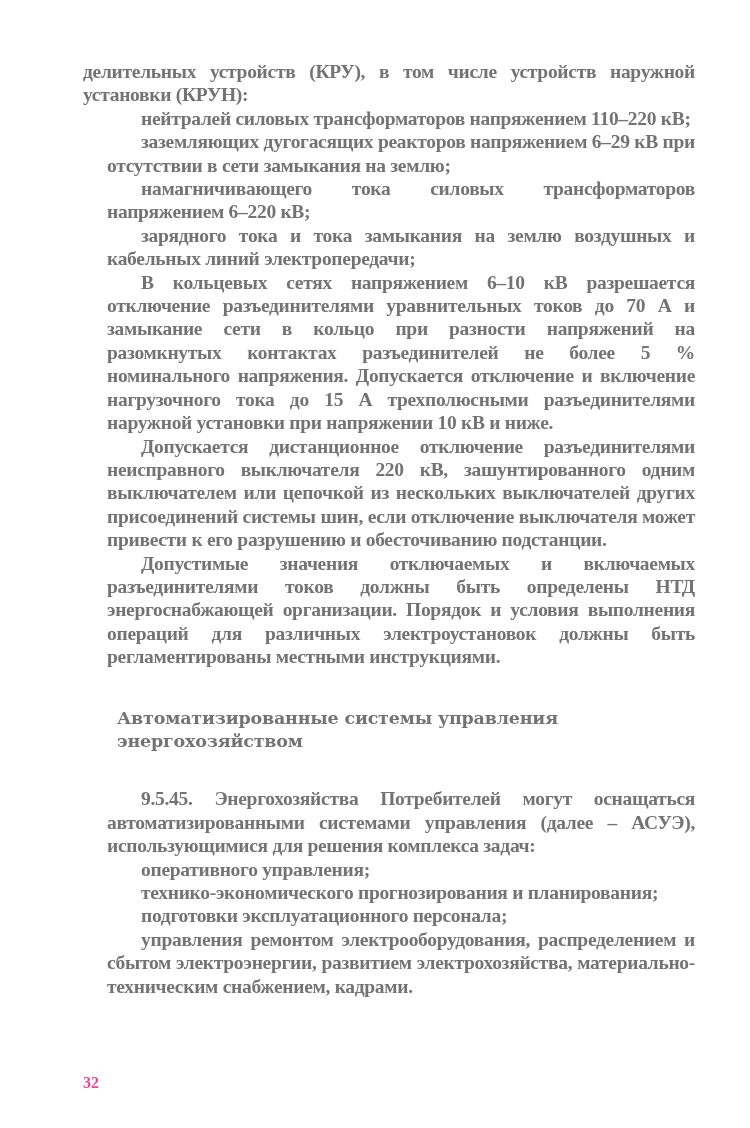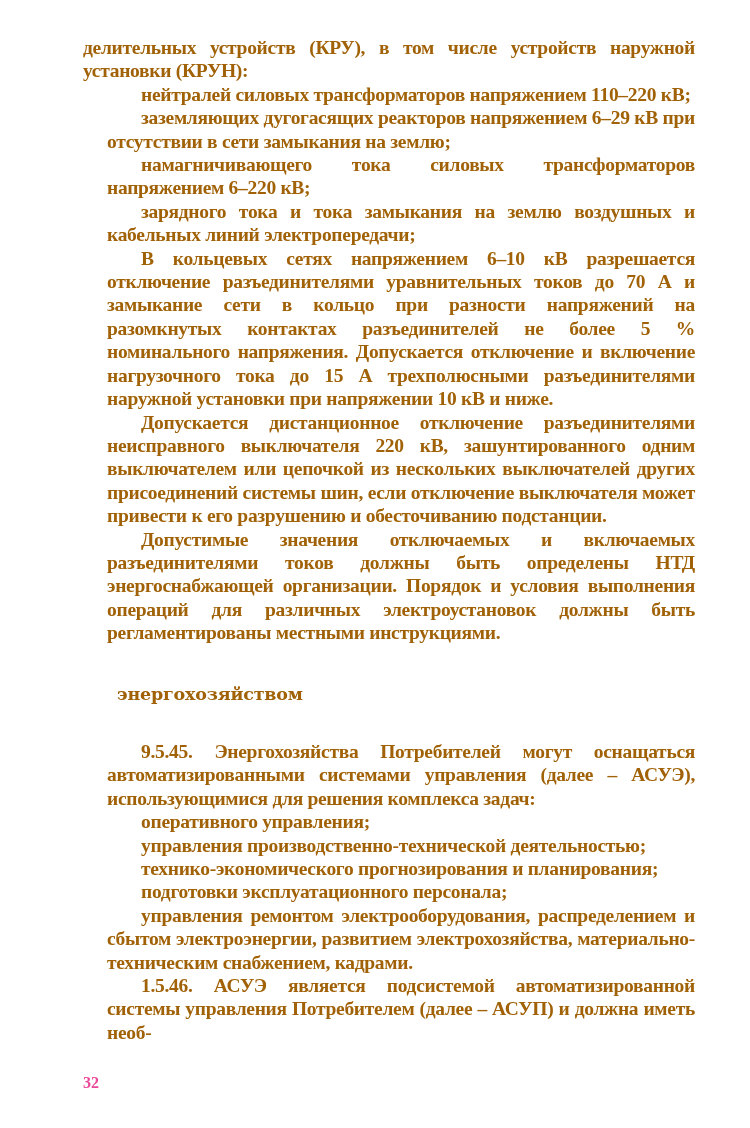--- a/index.html
+++ b/index.html
@@ -1,25 +1,25 @@
 <!DOCTYPE html>
 <html><head>
 <meta charset="utf-8">
 <style>
   html, body { margin: 0; padding: 0; background: #ffffff; }
   body { width: 750px; height: 1128px; position: relative; overflow: hidden; }
   .page {
     position: absolute;
     left: 83px;
-    top: 36px;
+    top: 60px;
     width: 612px;
     font-family: "Liberation Serif", "DejaVu Serif", serif;
     font-size: 19.5px;
     line-height: 23.4px;
-    color: #a16207;
+    color: #737373;
     font-weight: bold;
     letter-spacing: -0.3px;
   }
   .p { margin: 0; text-align: justify; text-align-last: left; }
   .ind { text-indent: 34px; margin-left: 24px; }
   .heading {
     margin: 38px 0 34px 34px;
     font-family: "DejaVu Serif", "Liberation Serif", serif;
     font-size: 17.5px;
     line-height: 23.4px;
@@ -44,26 +44,25 @@
   <p class="p">делительных устройств (КРУ), в том числе устройств наружной установки (КРУН):</p>
   <p class="p ind">нейтралей силовых трансформаторов напряжением 110–220 кВ;</p>
   <p class="p ind">заземляющих дугогасящих реакторов напряжением 6–29 кВ при отсутствии в сети замыкания на землю;</p>
   <p class="p ind">намагничивающего тока силовых трансформаторов напряжением 6–220 кВ;</p>
   <p class="p ind">зарядного тока и тока замыкания на землю воздушных и кабельных линий электропередачи;</p>
   <p class="p ind">В кольцевых сетях напряжением 6–10 кВ разрешается отключение разъединителями уравнительных токов до 70 А и замыкание сети в кольцо при разности напряжений на разомкнутых контактах разъединителей не более 5 % номинального напряжения. Допускается отключение и включение нагрузочного тока до 15 А трехполюсными разъединителями наружной установки при напряжении 10 кВ и ниже.</p>
   <p class="p ind">Допускается дистанционное отключение разъединителями неисправного выключателя 220 кВ, зашунтированного одним выключателем или цепочкой из нескольких выключателей других присоединений системы шин, если отключение выключателя может привести к его разрушению и обесточиванию подстанции.</p>
   <p class="p ind">Допустимые значения отключаемых и включаемых разъединителями токов должны быть определены НТД энергоснабжающей организации. Порядок и условия выполнения операций для различных электроустановок должны быть регламентированы местными инструкциями.</p>
 
   <div class="heading">
+    <div>Автоматизированные системы управления</div>
     <div>энергохозяйством</div>
   </div>
 
   <p class="p ind"><span class="num">9.5.45.</span><span> Энергохозяйства Потребителей могут оснащаться автоматизированными системами управления (далее – АСУЭ), использующимися для решения комплекса задач:</span></p>
   <p class="p ind">оперативного управления;</p>
-  <p class="p ind">управления производственно-технической деятельностью;</p>
   <p class="p ind">технико-экономического прогнозирования и планирования;</p>
   <p class="p ind">подготовки эксплуатационного персонала;</p>
   <p class="p ind">управления ремонтом электрооборудования, распределением и сбытом электроэнергии, развитием электрохозяйства, материально-техническим снабжением, кадрами.</p>
 
-  <p class="p ind"><span class="num">1.5.46.</span><span> АСУЭ является подсистемой автоматизированной системы управления Потребителем (далее – АСУП) и должна иметь необ-</span></p>
 </div>
 
 <div class="pagenum">32</div>
 
 </body></html>

